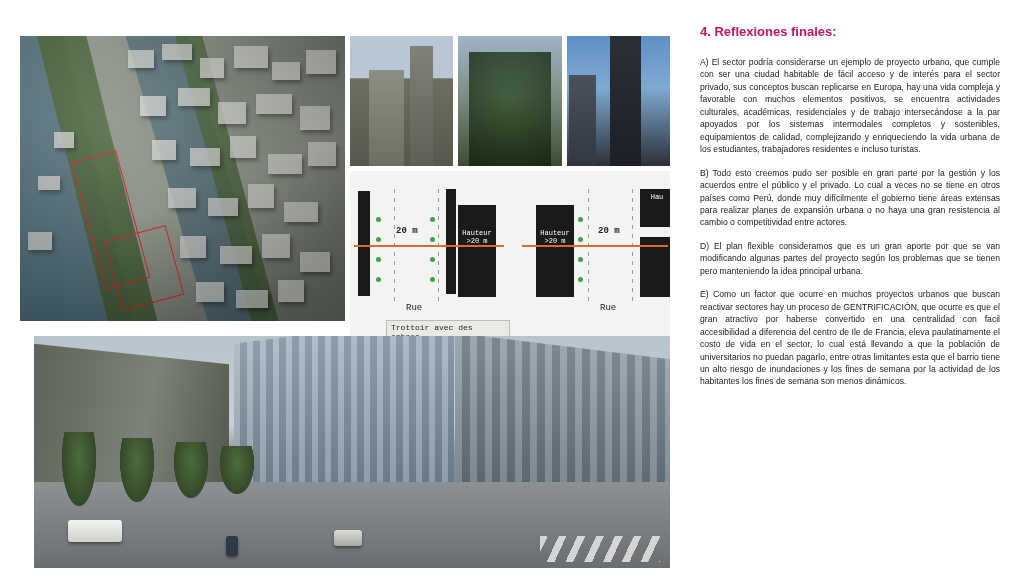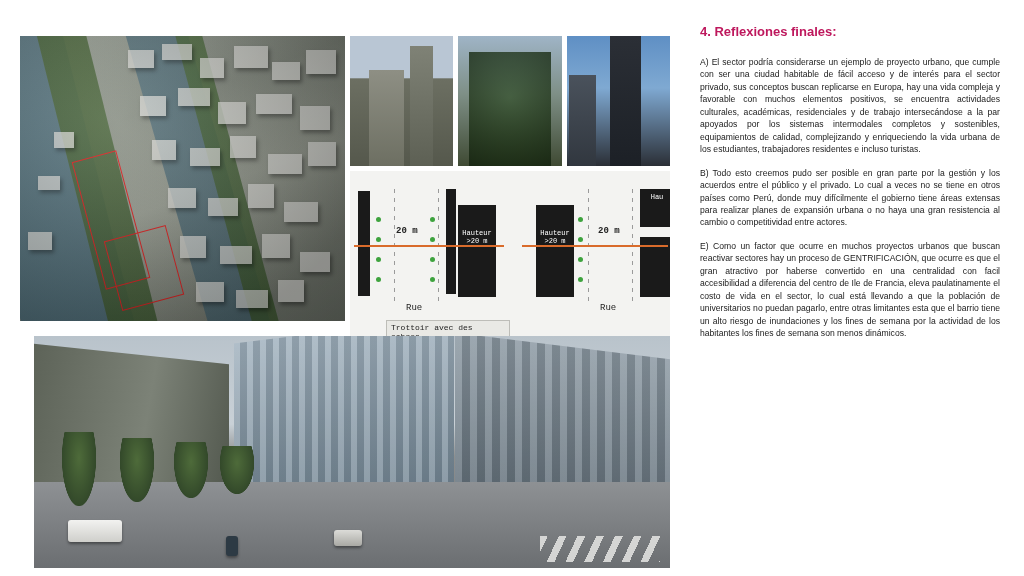--- a/index.html
+++ b/index.html
@@ -272,16 +272,17 @@
       <div class="car" style="left:300px;bottom:22px;width:28px;height:16px;background:linear-gradient(180deg,#dcdcd8,#a9a9a4);"></div>
       <div class="car" style="left:192px;bottom:12px;width:12px;height:20px;background:#2d3a44;"></div>
       <div class="crosswalk"></div>
     </div>
   </div>
 
   <div class="right-col">
     <h1 class="rtitle">4. Reflexiones finales:</h1>
     <p class="para">A) El sector podría considerarse un ejemplo de proyecto urbano, que cumple con ser una ciudad habitable de fácil acceso y de interés para el sector privado, sus conceptos buscan replicarse en Europa, hay una vida compleja y favorable con muchos elementos positivos, se encuentra actividades culturales, académicas, residenciales y de trabajo intersecándose a la par apoyados por los sistemas intermodales completos y sostenibles, equipamientos de calidad, complejizando y enriqueciendo la vida urbana de los estudiantes, trabajadores residentes e incluso turistas.</p>
     <p class="para">B) Todo esto creemos pudo ser posible en gran parte por la gestión y los acuerdos entre el público y el privado. Lo cual a veces no se tiene en otros países como Perú, donde muy difícilmente el gobierno tiene áreas extensas para realizar planes de expansión urbana o no haya una gran resistencia al cambio o competitividad entre actores.</p>
+    <p class="para">D) El plan flexible consideramos que es un gran aporte por que se van modificando algunas partes del proyecto según los problemas que se tienen pero manteniendo la idea principal urbana.</p>
     <p class="para">E) Como un factor que ocurre en muchos proyectos urbanos que buscan reactivar sectores hay un proceso de GENTRIFICACIÓN, que ocurre es que el gran atractivo por haberse convertido en una centralidad con facil accesibilidad a diferencia del centro de Ile de Francia, eleva paulatinamente el costo de vida en el sector, lo cual está llevando a que la población de universitarios no puedan pagarlo, entre otras limitantes esta que el barrio tiene un alto riesgo de inundaciones  y los fines de semana por la actividad de los habitantes los fines de semana son menos dinámicos.</p>
   </div>
 
 </div>
 
 </body></html>

